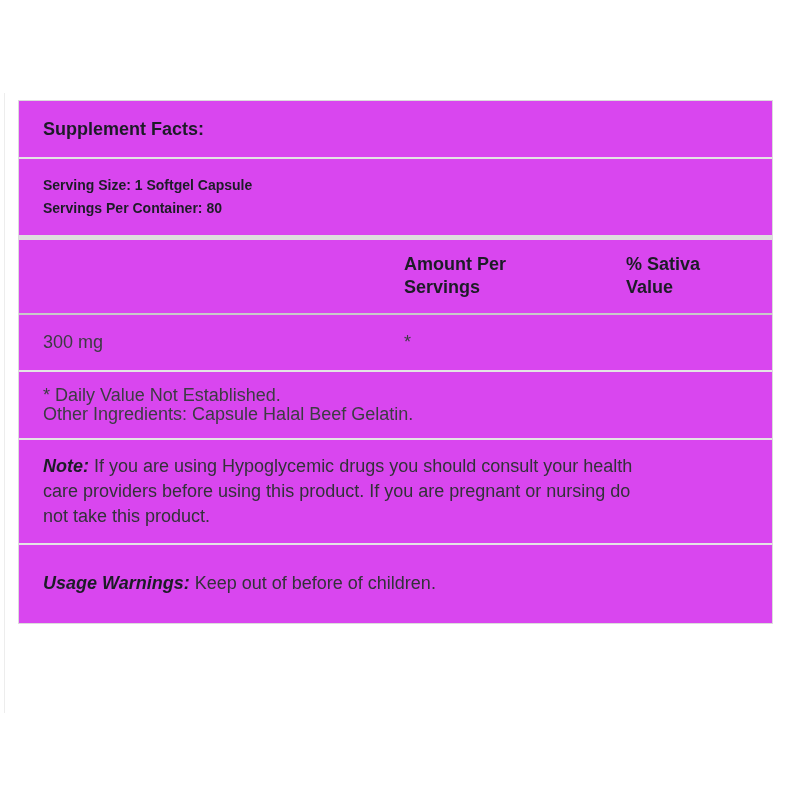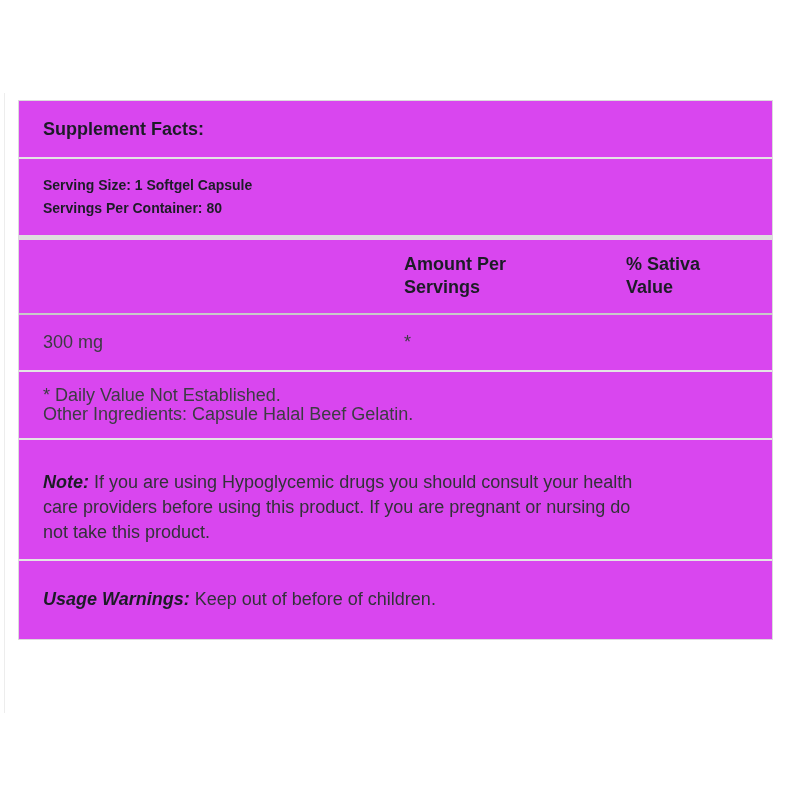--- a/index.html
+++ b/index.html
@@ -70,21 +70,20 @@
     border-bottom: 2px solid #e4e4e4;
   }
   .row-footnote .footnote {
     font-size: 18px; line-height: 19px; color: #3c3c42;
     white-space: pre-line;
   }
 
   .row-note {
     padding-top: 14px; padding-bottom: 14px;
     border-bottom: 2px solid #e4e4e4;
-    margin-top: 16px;
   }
   .row-note p {
     font-size: 18px; line-height: 25px; color: #323238;
   }
   .row-note .lead-in {
     font-weight: bold; font-style: italic; color: #1c1c26;
   }
   .row-note .note-body { white-space: pre-line; }
 
   .row-usage {

